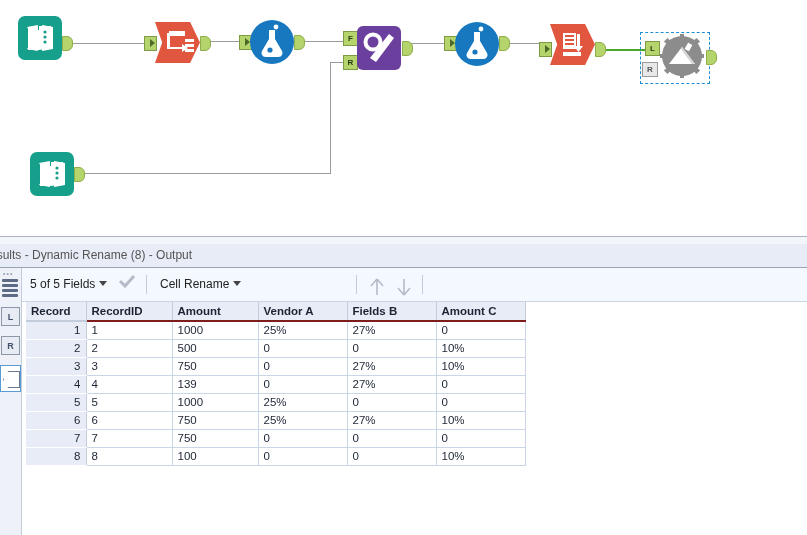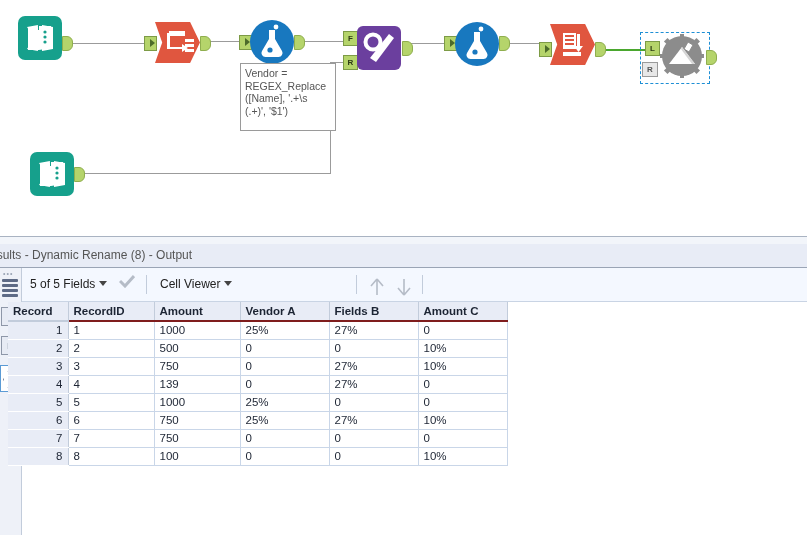--- a/index.html
+++ b/index.html
@@ -136,21 +136,21 @@
     position:absolute;left:0px;width:21px;height:27px;
     border:1px solid #5b9bd5;background:#ffffff;box-sizing:border-box;
   }
   .ls-hex:after{
     content:"";position:absolute;left:2px;top:5px;width:15px;height:15px;
     border:1px solid #6b7890;
     clip-path:polygon(30% 0,100% 0,100% 100%,30% 100%,0 50%);
   }
 
   
-  #grid{position:absolute;left:8px;top:66px;width:500px;}
+  #grid{position:absolute;left:26px;top:66px;width:500px;}
   table{border-collapse:collapse;table-layout:fixed;font-size:11.5px;}
   th{
     background:#e8ecf6;border-right:1px solid #c2ccdb;
     border-bottom:2px solid #7f1d1d;
     font-weight:bold;color:#1c2433;text-align:left;
     padding:3px 5px;height:16px;box-sizing:border-box;
     font-size:11.5px;
   }
   th.recnum{border-bottom:2px solid #c2ccdb;}
   td{
@@ -294,26 +294,20 @@
         <path d="M13 1 l12 0 v22 l-12 2 z" fill="#ffffff"></path>
         <path d="M13 5 l-9 0 v18 l9 2 z" fill="#ffffff"></path>
         <circle cx="19" cy="7" r="1.6" fill="#16a08c"></circle>
         <circle cx="19" cy="12" r="1.6" fill="#16a08c"></circle>
         <circle cx="19" cy="17" r="1.6" fill="#16a08c"></circle>
       </svg>
     </div>
     <div class="anchor-out" style="left:44px;top:15px;"></div>
   </div>
 
-  <div class="annot" style="left:240px;top:63px;width:96px;height:68px;">
-    <div>Vendor =</div>
-    <div>REGEX_Replace</div>
-    <div>([Name], '.+\s</div>
-    <div>(.+)', '$1')</div>
-  </div>
 
 
 </div>
 
 <div id="results">
 
   <div id="res-divider"></div>
 
   <div id="res-titlebar">
     <span id="res-title">esults - Dynamic Rename (8) - Output</span>
@@ -324,21 +318,21 @@
       <span>5 of 5 Fields</span>
       <span class="caret"></span>
     </span>
     <span class="tb-item" style="left:119px;">
       <svg width="16" height="13" viewBox="0 0 16 13">
         <path d="M1 6 L6 11 L15 1" fill="none" stroke="#b5bcc7" stroke-width="3"></path>
       </svg>
     </span>
     <span class="tb-sep" style="left:146px;"></span>
     <span class="tb-item" style="left:160px;">
-      <span>Cell Viewer</span>
+      <span>Cell Rename</span>
       <span class="caret"></span>
     </span>
     <span class="tb-sep" style="left:356px;"></span>
     <span class="tb-item" style="left:369px;top:8px;height:18px;">
       <svg width="16" height="18" viewBox="0 0 16 18">
         <path d="M8 1 L8 17 M8 1 L2 8 M8 1 L14 8" fill="none" stroke="#b5bcc7" stroke-width="1.6"></path>
       </svg>
     </span>
     <span class="tb-item" style="left:396px;top:8px;height:18px;">
       <svg width="16" height="18" viewBox="0 0 16 18">

